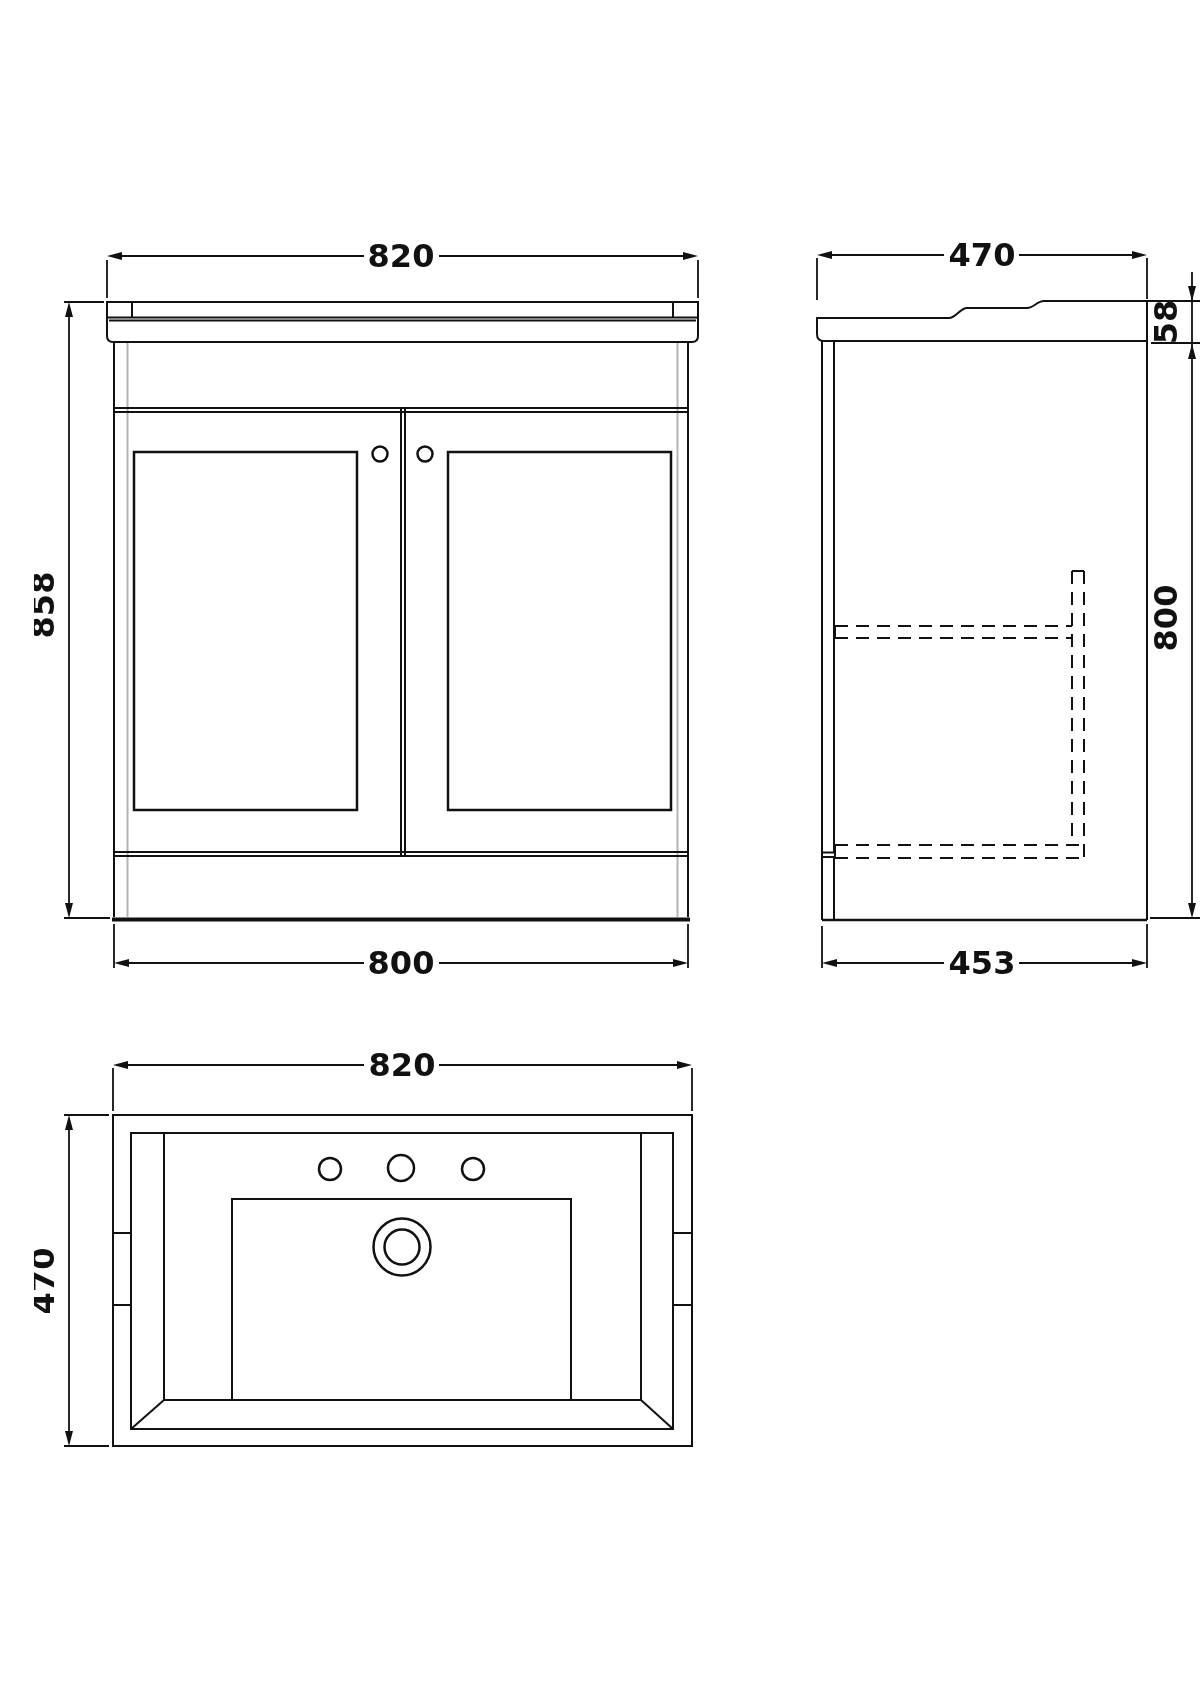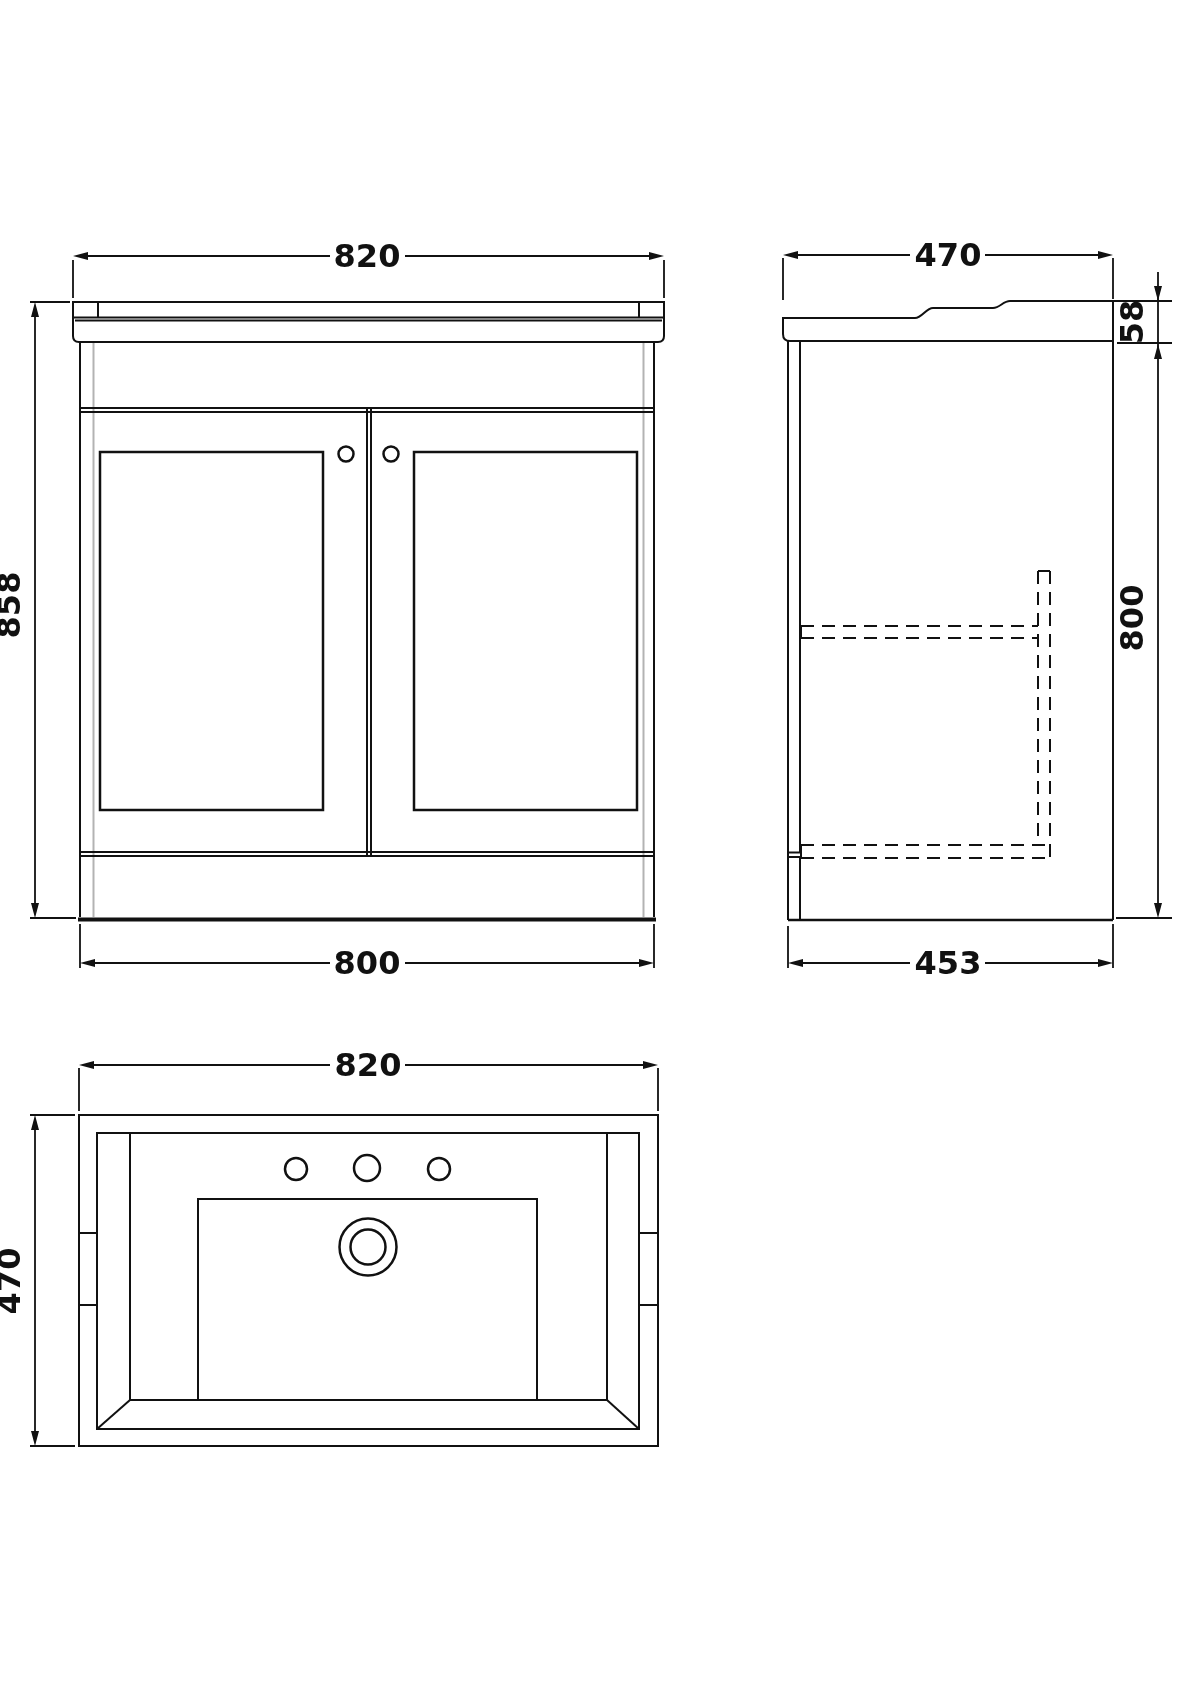--- a/index.html
+++ b/index.html
@@ -1,16 +1,16 @@
 <!DOCTYPE html>
 <html><head>
 <meta charset="utf-8">
 <style>
   html,body{margin:0;padding:0;background:#fff;}
-  .sheet{width:1100px;height:1698px;background:#fff;position:relative;font-family:"DejaVu Sans",sans-serif;}
+  .sheet{width:1100px;height:1698px;background:#fff;position:relative;font-family:"DejaVu Sans",sans-serif;padding-left:34px;}
   svg{display:block;}
   .geo{stroke:#111;stroke-width:2;fill:none;}
   .geo-thick{stroke:#111;stroke-width:4;fill:none;}
   .geo-med{stroke:#111;stroke-width:2.5;fill:none;}
   .shade{stroke:#b3b3b3;stroke-width:2;fill:none;}
   .dashed{stroke:#111;stroke-width:2;fill:none;stroke-dasharray:13 8;}
   .dim{stroke:#111;stroke-width:1.8;fill:none;}
   .arrow{fill:#111;stroke:none;}
   .dimtext{font-family:"DejaVu Sans",sans-serif;font-size:32px;font-weight:bold;fill:#111;text-anchor:middle;}
 </style>

